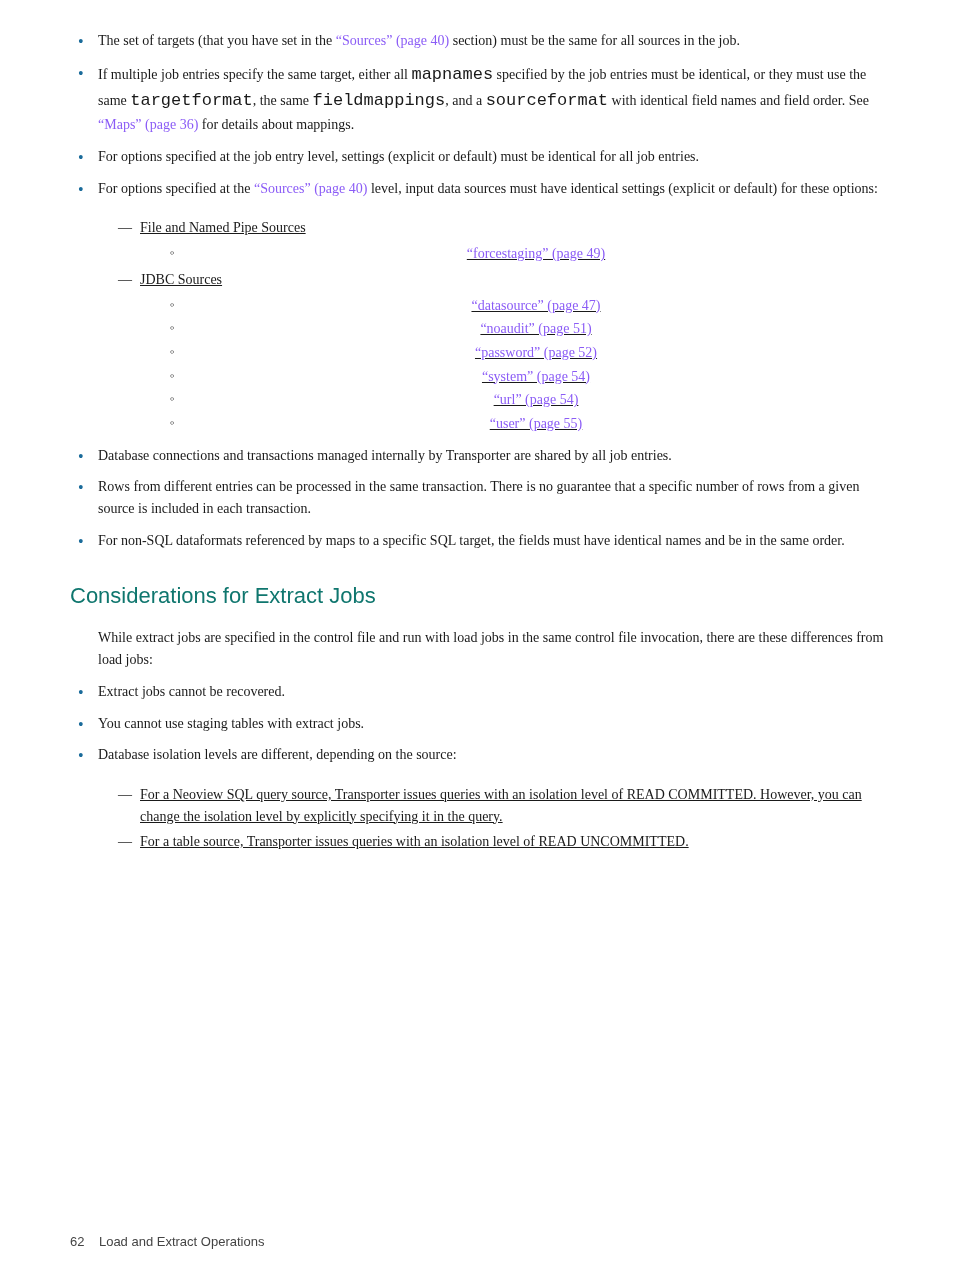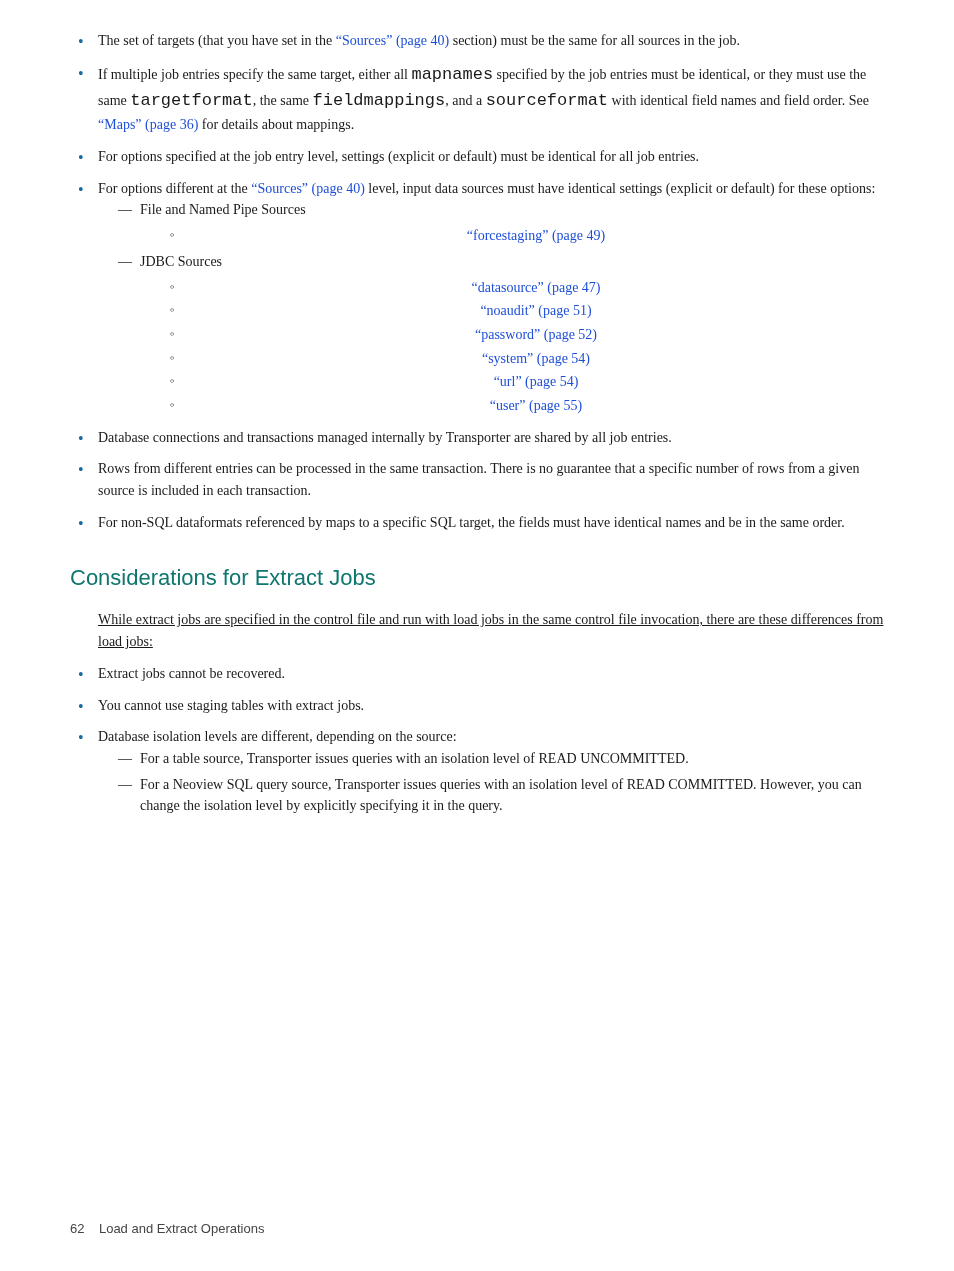--- a/index.html
+++ b/index.html
@@ -30,21 +30,22 @@
       content: '•';
       position: absolute;
       left: 8px;
       top: 0;
       color: #1a6b9a;
       font-size: 16px;
     }
     ul.sub-list-dash {
       list-style: none;
       padding: 0;
-      margin: 0 0 6px 20px;
+      margin: 18px 0 6px 20px;
+      text-decoration: underline;
     }
     ul.sub-list-dash > li {
       position: relative;
       padding-left: 22px;
       margin-bottom: 4px;
     }
     ul.sub-list-dash > li::before {
       content: '—';
       position: absolute;
       left: 0;
@@ -64,41 +65,40 @@
     }
     ul.sub-list-dot > li::before {
       content: '◦';
       position: absolute;
       left: 0;
       top: 0;
       color: #1a1a1a;
       font-size: 13px;
     }
     a.link {
-      color: #1d4ed8;
+      color: #8b5cf6;
       text-decoration: none;
     }
     code, .mono {
       font-family: 'Courier New', Courier, monospace;
       font-size: 17px;
     }
     .section-heading {
       font-family: Arial, Helvetica, sans-serif;
       font-size: 22px;
       font-weight: normal;
       color: #0f766e;
       margin: 28px 0 14px 0;
     }
     .intro-para {
       margin: 0 0 10px 28px;
-      text-decoration: underline;
     }
     .page-footer {
       position: fixed;
-      bottom: 32px;
+      bottom: 19px;
       left: 70px;
       font-family: Arial, Helvetica, sans-serif;
       font-size: 13px;
       color: #444;
     }
   </style>
 </head>
 <body>
 
 <div class="page-content">
@@ -111,21 +111,21 @@
 
     <li>
       <span>If multiple job entries specify the same target, either all </span><code class="mono">mapnames</code><span> specified by the job entries must be identical, or they must use the same </span><code class="mono">targetformat</code><span>, the same </span><code class="mono">fieldmappings</code><span>, and a </span><code class="mono">sourceformat</code><span> with identical field names and field order. See </span><a class="link">“Maps” (page 36)</a><span> for details about mappings.</span>
     </li>
 
     <li>
       <span>For options specified at the job entry level, settings (explicit or default) must be identical for all job entries.</span>
     </li>
 
     <li>
-      <span>For options different at the </span><a class="link">“Sources” (page 40)</a><span> level, input data sources must have identical settings (explicit or default) for these options:</span>
+      <span>For options specified at the </span><a class="link">“Sources” (page 40)</a><span> level, input data sources must have identical settings (explicit or default) for these options:</span>
       <ul class="sub-list-dash">
         <li>
           <span>File and Named Pipe Sources</span>
           <ul class="sub-list-dot">
             <li><a class="link">“forcestaging” (page 49)</a></li>
           </ul>
         </li>
         <li>
           <span>JDBC Sources</span>
           <ul class="sub-list-dot">
@@ -165,24 +165,24 @@
     </li>
 
     <li>
       <span>You cannot use staging tables with extract jobs.</span>
     </li>
 
     <li>
       <span>Database isolation levels are different, depending on the source:</span>
       <ul class="sub-list-dash">
         <li>
-          <span>For a table source, Transporter issues queries with an isolation level of READ UNCOMMITTED.</span>
+          <span>For a Neoview SQL query source, Transporter issues queries with an isolation level of READ COMMITTED. However, you can change the isolation level by explicitly specifying it in the query.</span>
         </li>
         <li>
-          <span>For a Neoview SQL query source, Transporter issues queries with an isolation level of READ COMMITTED. However, you can change the isolation level by explicitly specifying it in the query.</span>
+          <span>For a table source, Transporter issues queries with an isolation level of READ UNCOMMITTED.</span>
         </li>
       </ul>
     </li>
 
   </ul>
 
 </div>
 
 <div class="page-footer">
   <span>62</span>&nbsp;&nbsp;&nbsp;&nbsp;<span>Load and Extract Operations</span>

